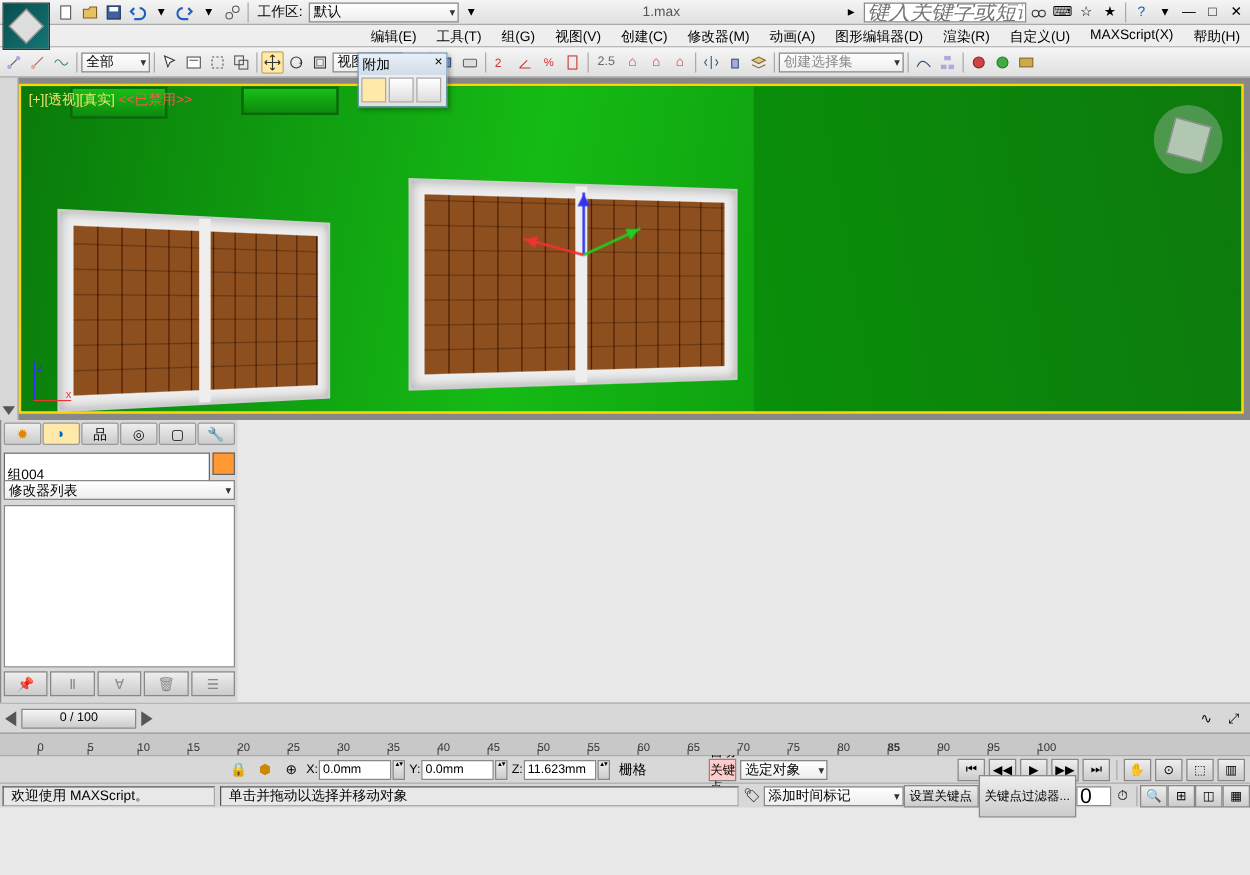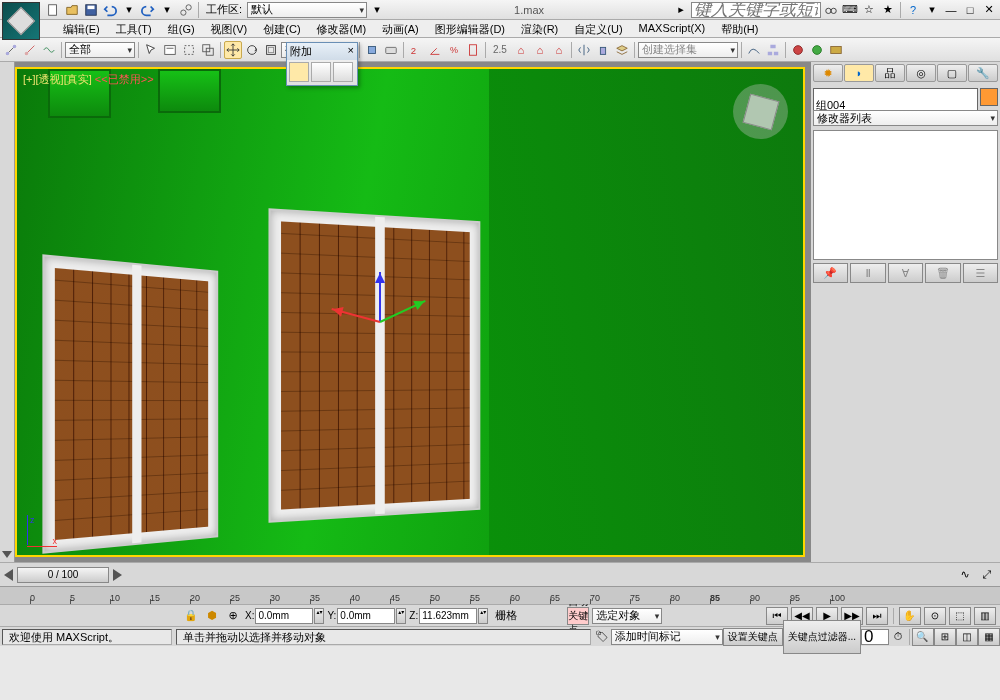--- a/index.html
+++ b/index.html
@@ -6,25 +6,25 @@
 body { width:1000px; height:700px; background:#e8e8e8; overflow:hidden; position:relative; }
 .tbar { display:flex; align-items:center; height:20px; background:linear-gradient(#f5f5f5,#e0e0e0); border-bottom:1px solid #aaa; padding:0 2px; gap:1px; }
 .tbar2 { height:24px; }
 .ico { width:18px; height:18px; display:inline-flex; align-items:center; justify-content:center; border:1px solid transparent; border-radius:2px; cursor:pointer; flex-shrink:0; }
 .ico svg { width:14px; height:14px; }
 .sep { width:1px; height:16px; background:#aaa; margin:0 2px; flex-shrink:0; }
 .lbl { padding:0 4px; white-space:nowrap; }
 .inp { height:16px; border:1px solid #888; background:#fff; padding:0 2px; font-size:17px; }
 .dd { height:16px; border:1px solid #888; background:linear-gradient(#fff,#eee); padding:0 14px 0 3px; position:relative; font-size:11px; display:inline-flex; align-items:center; }
 .dd::after { content:"▾"; position:absolute; right:2px; font-size:9px; color:#333; }
-.menu { display:flex; height:18px; background:#eee; border-bottom:1px solid #aaa; padding-left:55px; }
+.menu { display:flex; height:18px; background:#eee; border-bottom:1px solid #aaa; padding-left:81px;justify-content:flex-end; }
 .menu span { padding:2px 8px; cursor:pointer; }
 .logo { position:absolute; left:2px; top:2px; width:38px; height:38px; background:linear-gradient(135deg,#0a4d4d,#157575); border:1px solid #333; z-index:10; display:flex; align-items:center; justify-content:center; }
 .logo::after { content:""; width:18px; height:18px; background:#ddd; transform:rotate(45deg); border:1px solid #888; }
-.main { display:flex; height:500px; }
+.main { display:flex; height:500px;flex-direction:column; }
 .vp-wrap { flex:1; background:#888; position:relative; padding:5px 5px 5px 15px; }
 .vp-left { position:absolute; left:0; top:0; width:15px; height:100%; background:#d8d8d8; border-right:1px solid #999; }
 .vp-left .tri { position:absolute; bottom:4px; left:2px; width:0; height:0; border-left:5px solid transparent; border-right:5px solid transparent; border-top:7px solid #555; cursor:pointer; }
 .vp { width:100%; height:100%; border:2px solid #ffd700; background:linear-gradient(180deg,#1a991a 0%,#15aa15 20%,#0d8a0d 100%); position:relative; overflow:hidden; }
 .vp-label { position:absolute; top:3px; left:6px; color:#ece26f; font-size:11px; z-index:5; }
 .vp-label .dis { color:#f55; }
 .scene { position:absolute; inset:0; }
 .wallL { position:absolute; left:0; top:0; width:68%; height:100%; background:linear-gradient(100deg,#0a7a0a,#15bb15 60%,#0d990d); }
 .wallR { position:absolute; right:0; top:0; width:40%; height:100%; background:linear-gradient(80deg,#0a900a,#0d7a0d); }
 .ceil { position:absolute; left:0; top:0; width:100%; height:22%; background:linear-gradient(180deg,#0a8a0a,#10a510); }
@@ -171,21 +171,21 @@
         <path d="M3 13L13 3" stroke="#c55"></path>
         <circle cx="4" cy="12" r="2" fill="#daa"></circle>
       </svg>
     </span>
   <span class="ico">
       <svg viewBox="0 0 16 16">
         <path d="M2 8q3-5 6 0t6 0" fill="none" stroke="#385"></path>
       </svg>
     </span>
   <div class="sep"></div>
-  <span class="dd" style="width:70px">
+  <span class="dd" style="width:55px">
       <span>全部</span>
     </span>
   <div class="sep"></div>
   <span class="ico">
       <svg viewBox="0 0 16 16">
         <path d="M3 2l3 10 2-4 4-2z" fill="#fff" stroke="#333"></path>
       </svg>
     </span>
   <span class="ico">
       <svg viewBox="0 0 16 16">

